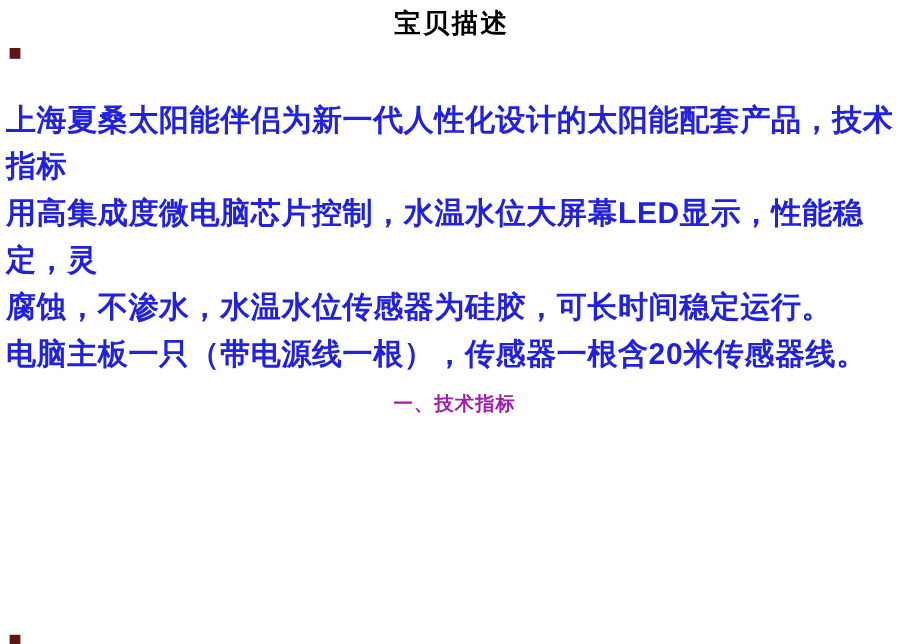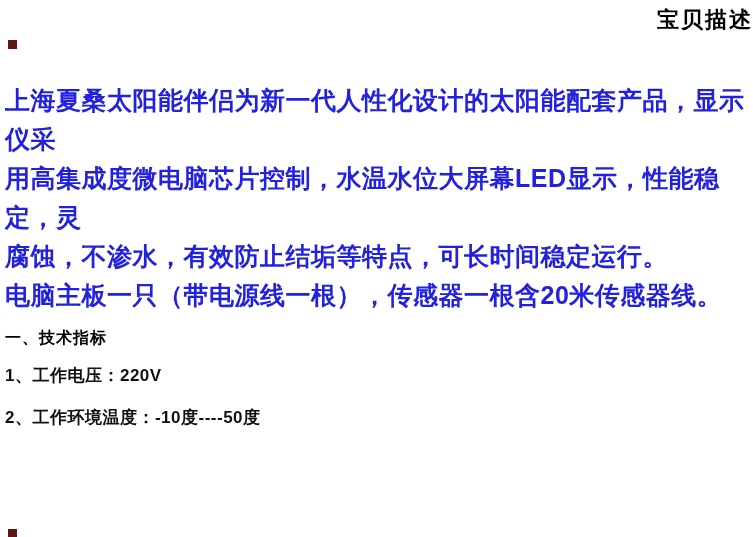--- a/index.html
+++ b/index.html
@@ -3,71 +3,67 @@
 <meta charset="utf-8">
 <style>
   html,body{margin:0;padding:0;}
   body{
     width:753px;height:537px;background:#ffffff;overflow:hidden;
     font-family:"Liberation Sans",sans-serif;
   }
   .page{position:relative;width:753px;height:537px;background:#ffffff;}
 
   .title{
-    margin:0;padding-top:7px;text-align:right;
+    margin:0;padding-top:7px;text-align:center;
     font-family:"Liberation Serif",serif;
     font-size:22px;line-height:26px;font-weight:bold;color:#000000;
     letter-spacing:2px;
   }
 
   .sq{position:absolute;width:9px;height:9px;background:#5d1717;}
   .sq-top{left:8px;top:40px;}
   .sq-bottom{left:8px;top:529px;}
 
   .blue{
     color:#2121DF;font-weight:bold;font-size:25px;line-height:39px;
     letter-spacing:0.5px;
   }
   .para{margin:0 0 0 5px;}
   .p1{margin-top:48px;}
   .p2{}
 
   .spec-heading{
     margin:13px 0 16px 5px;
-    font-size:16px;line-height:20px;font-weight:bold;color:#000000;
+    font-size:16px;line-height:20px;font-weight:bold;color:#a21caf;
     letter-spacing:1px;
+    text-align:center;
   }
 
   .spec-list{margin-top:17px;}
   .spec-item{
     margin:0 0 20px 5px;
     font-size:17px;line-height:22px;font-weight:bold;color:#111111;
     letter-spacing:0.5px;
   }
 </style>
 </head>
 <body>
 
 <div class="page">
 
   <h1 class="title">宝贝描述</h1>
 
   <span class="sq sq-top"></span>
 
   <div class="para p1 blue">
-    <div>上海夏桑太阳能伴侣为新一代人性化设计的太阳能配套产品，显示仪采</div>
+    <div>上海夏桑太阳能伴侣为新一代人性化设计的太阳能配套产品，技术指标</div>
     <div>用高集成度微电脑芯片控制，水温水位大屏幕LED显示，性能稳定，灵</div>
-    <div>腐蚀，不渗水，有效防止结垢等特点，可长时间稳定运行。</div>
+    <div>腐蚀，不渗水，水温水位传感器为硅胶，可长时间稳定运行。</div>
   </div>
 
   <div class="para p2 blue">电脑主板一只（带电源线一根），传感器一根含20米传感器线。</div>
 
   <h2 class="spec-heading">一、技术指标</h2>
 
-  <div class="spec-list">
-    <div class="spec-item">1、工作电压：220V</div>
-    <div class="spec-item">2、工作环境温度：-10度----50度</div>
-
-  </div>
 
   <span class="sq sq-bottom"></span>
 
 </div>
 
 </body></html>

